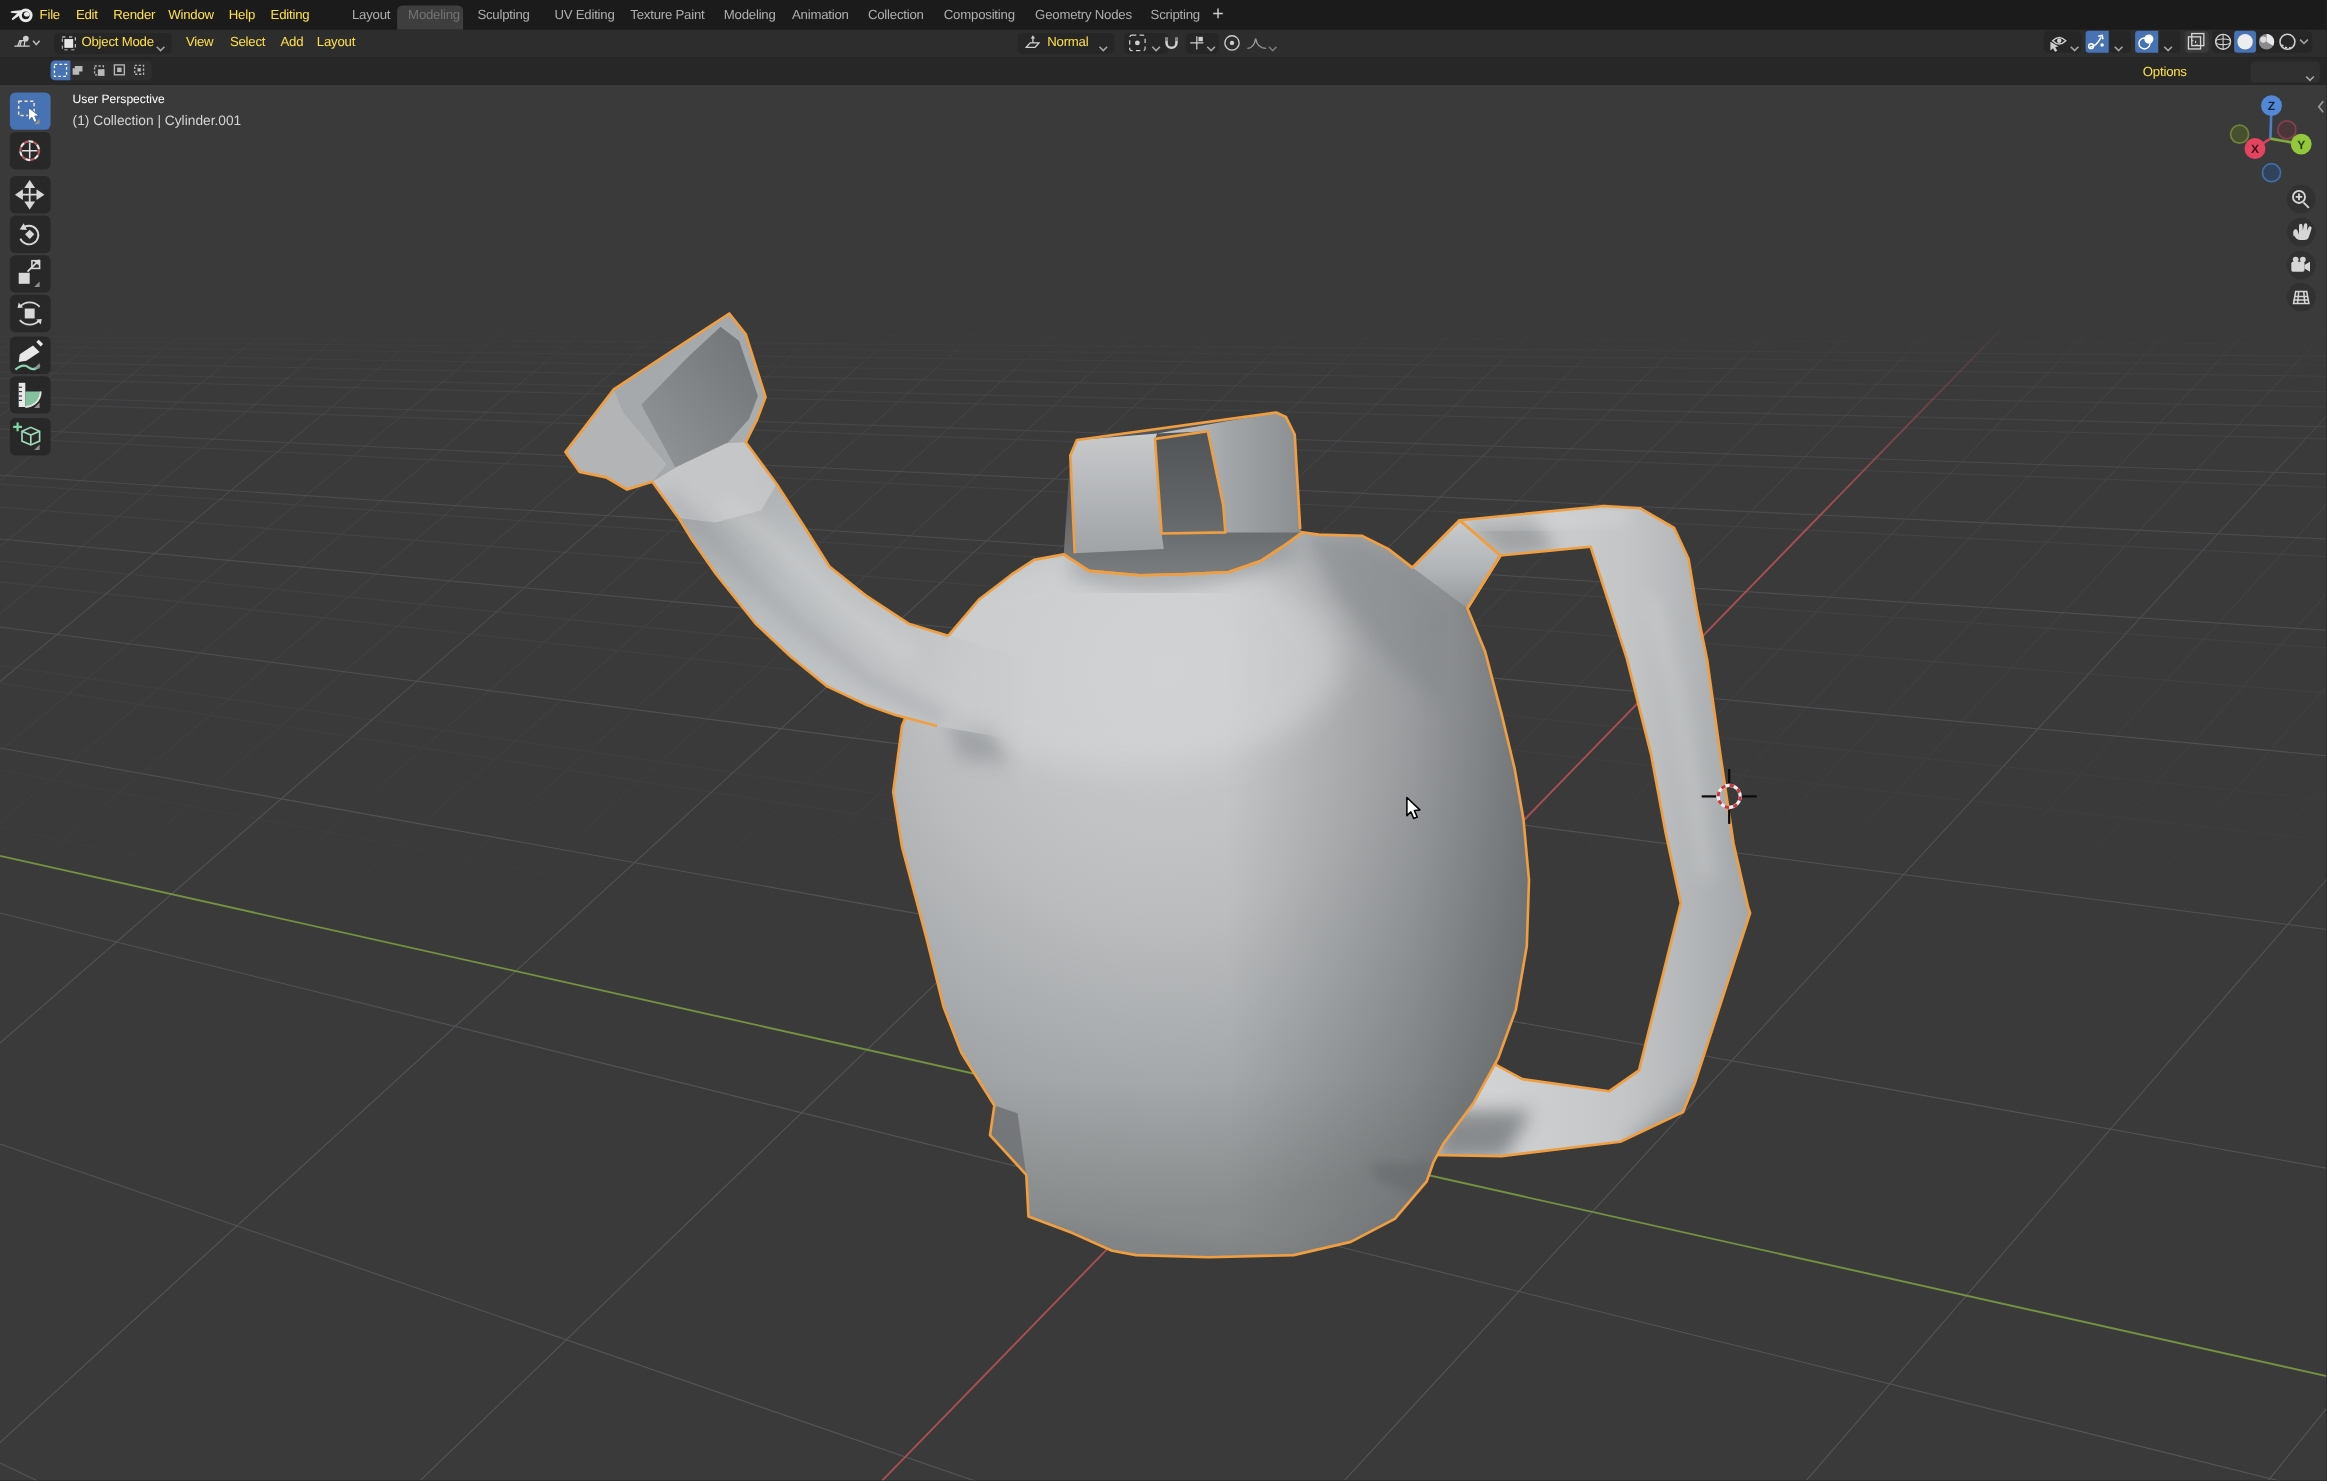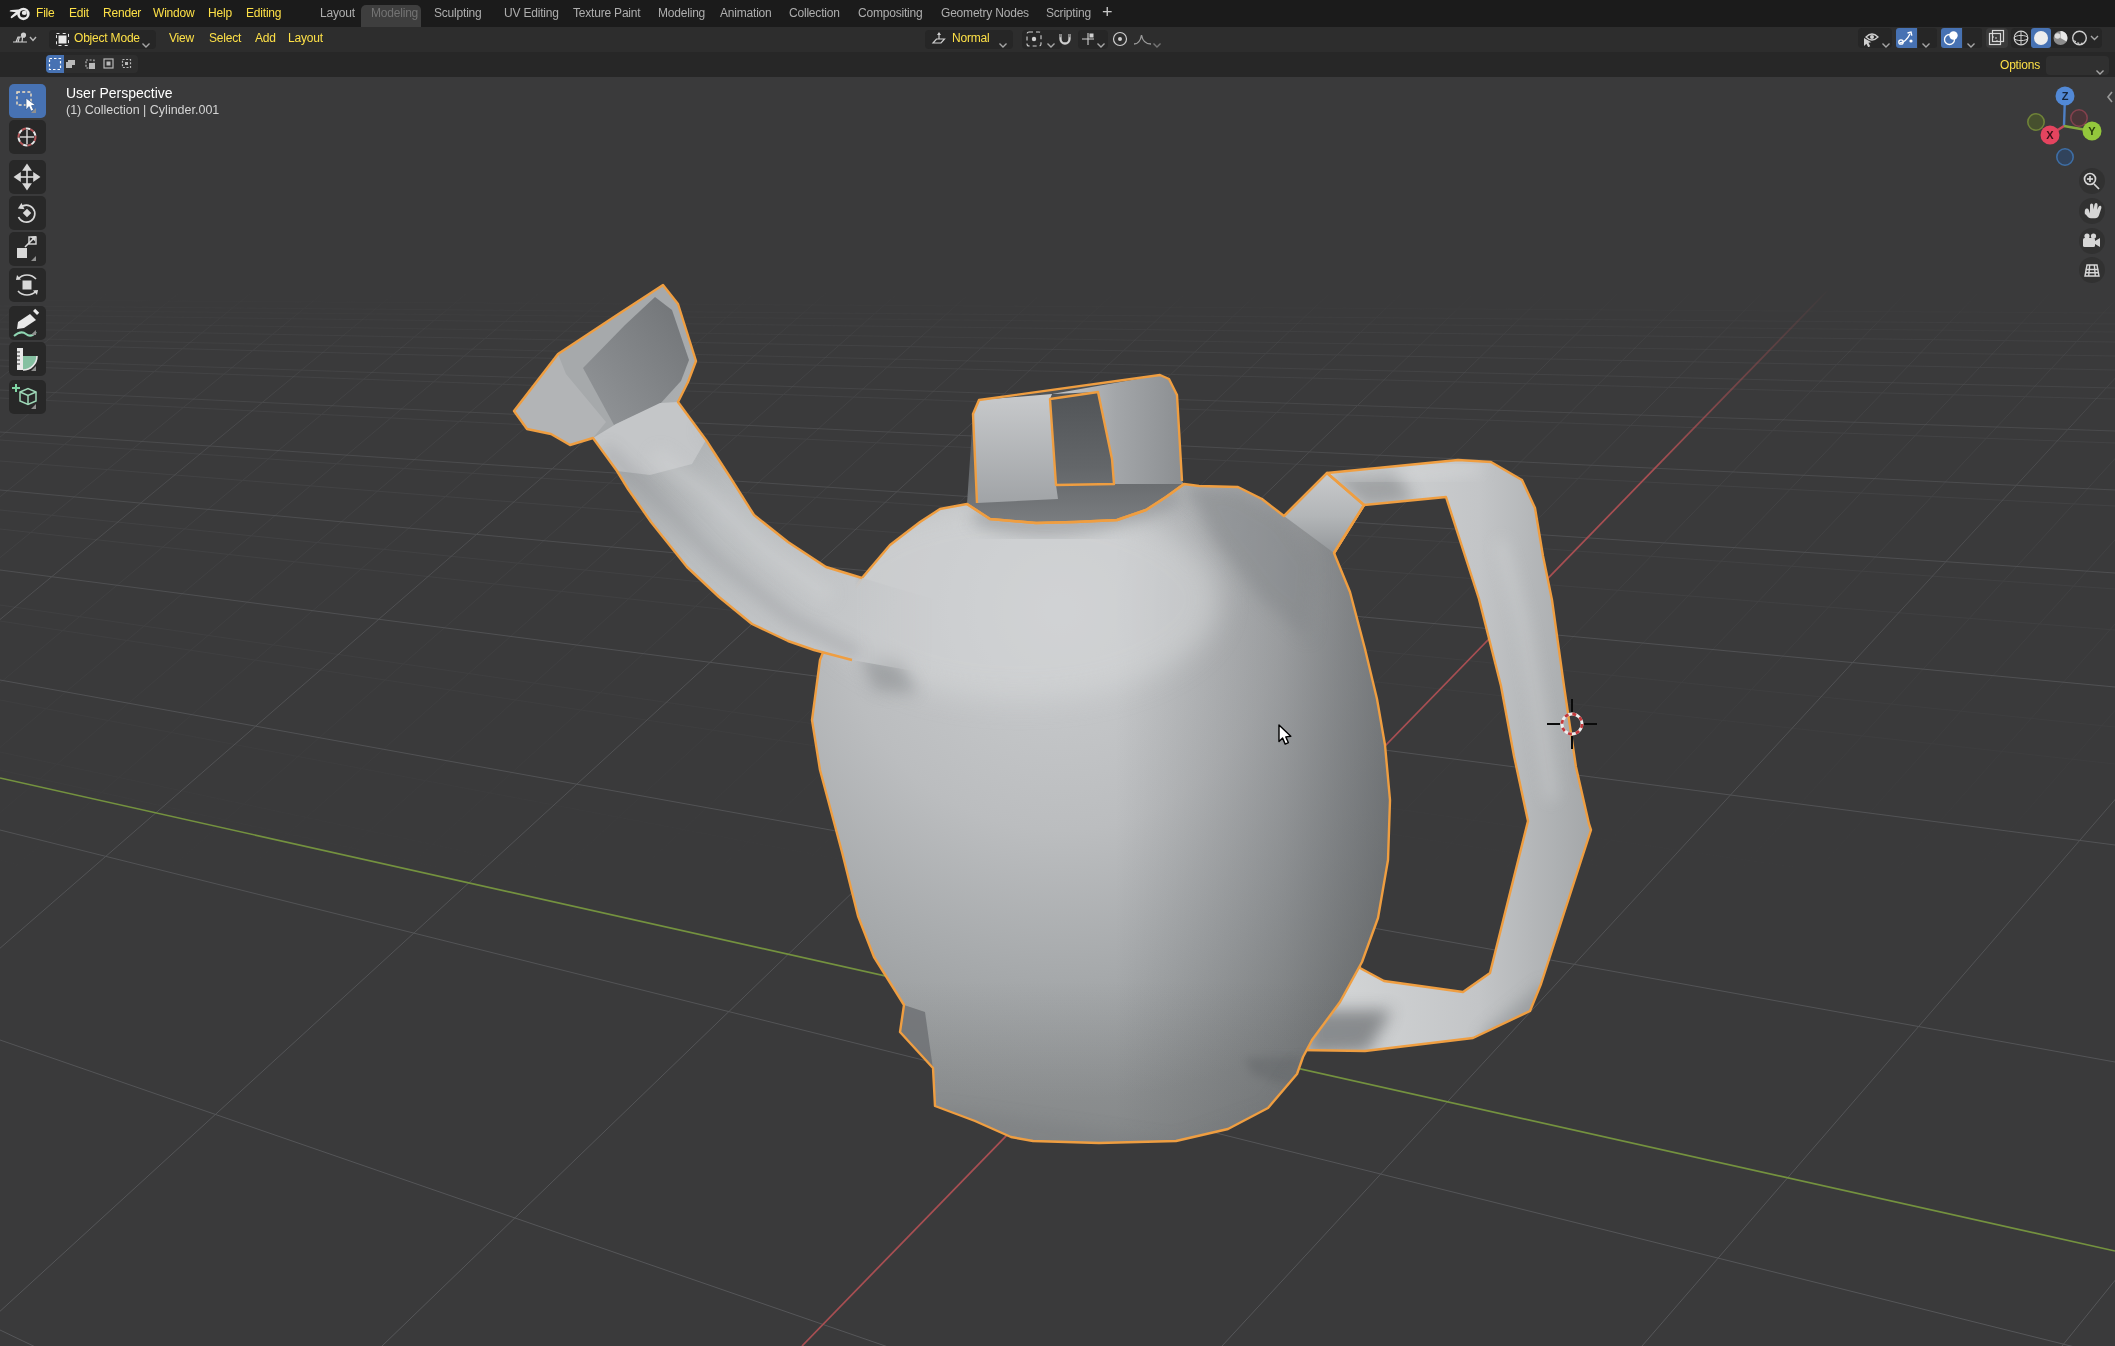--- a/index.html
+++ b/index.html
@@ -553,18 +553,18 @@
   <path d="M22 5 l7 0 0 5 -3 0 0 3 -6 0 0 -6 2 0 z"></path>
   <rect x="40" y="5" width="8" height="8" fill="none" stroke="#b9b9b9" stroke-width="1.2" stroke-dasharray="2 1.6"></rect>
         <rect x="43" y="8" width="6" height="6"></rect>
   <rect x="58" y="4" width="9" height="9" fill="none" stroke="#b9b9b9" stroke-width="1.2"></rect>
         <rect x="60.5" y="6.5" width="4" height="4"></rect>
   <rect x="76.5" y="4.5" width="8" height="8" fill="none" stroke="#b9b9b9" stroke-width="1.2" stroke-dasharray="2 1.6"></rect>
         <rect x="79" y="7" width="3" height="3"></rect>
  </g>
 </svg>
     <div class="dd" style="left:2046px;top:56px;width:63px;height:19px;background:#303030"></div>
-<div class="t" style="position:absolute;left:2000px;top:58px;font-size:12px">Options</div>
+<div class="t" style="position:absolute;left:1948px;top:58px;font-size:12px">Options</div>
 <div style="position:absolute;left:2095px;top:62px"><svg width="10" height="8" viewBox="0 0 10 8">
         <path d="M1.5 2.5 l3.5 3.5 3.5 -3.5" stroke="#a6a6a6" stroke-width="1.4" fill="none"></path>
       </svg></div>
-<div style="position:absolute;left:66px;top:85px;color:#ffffff;font-size:14px;white-space:nowrap">User Perspective</div>
+<div style="position:absolute;left:66px;top:85px;color:#ffffff;font-size:11px;white-space:nowrap">User Perspective</div>
 <div style="position:absolute;left:66px;top:103px;color:#d4d4d4;font-size:12.5px;white-space:nowrap">(1) Collection | Cylinder.001</div>
   </div>
 </body></html>

